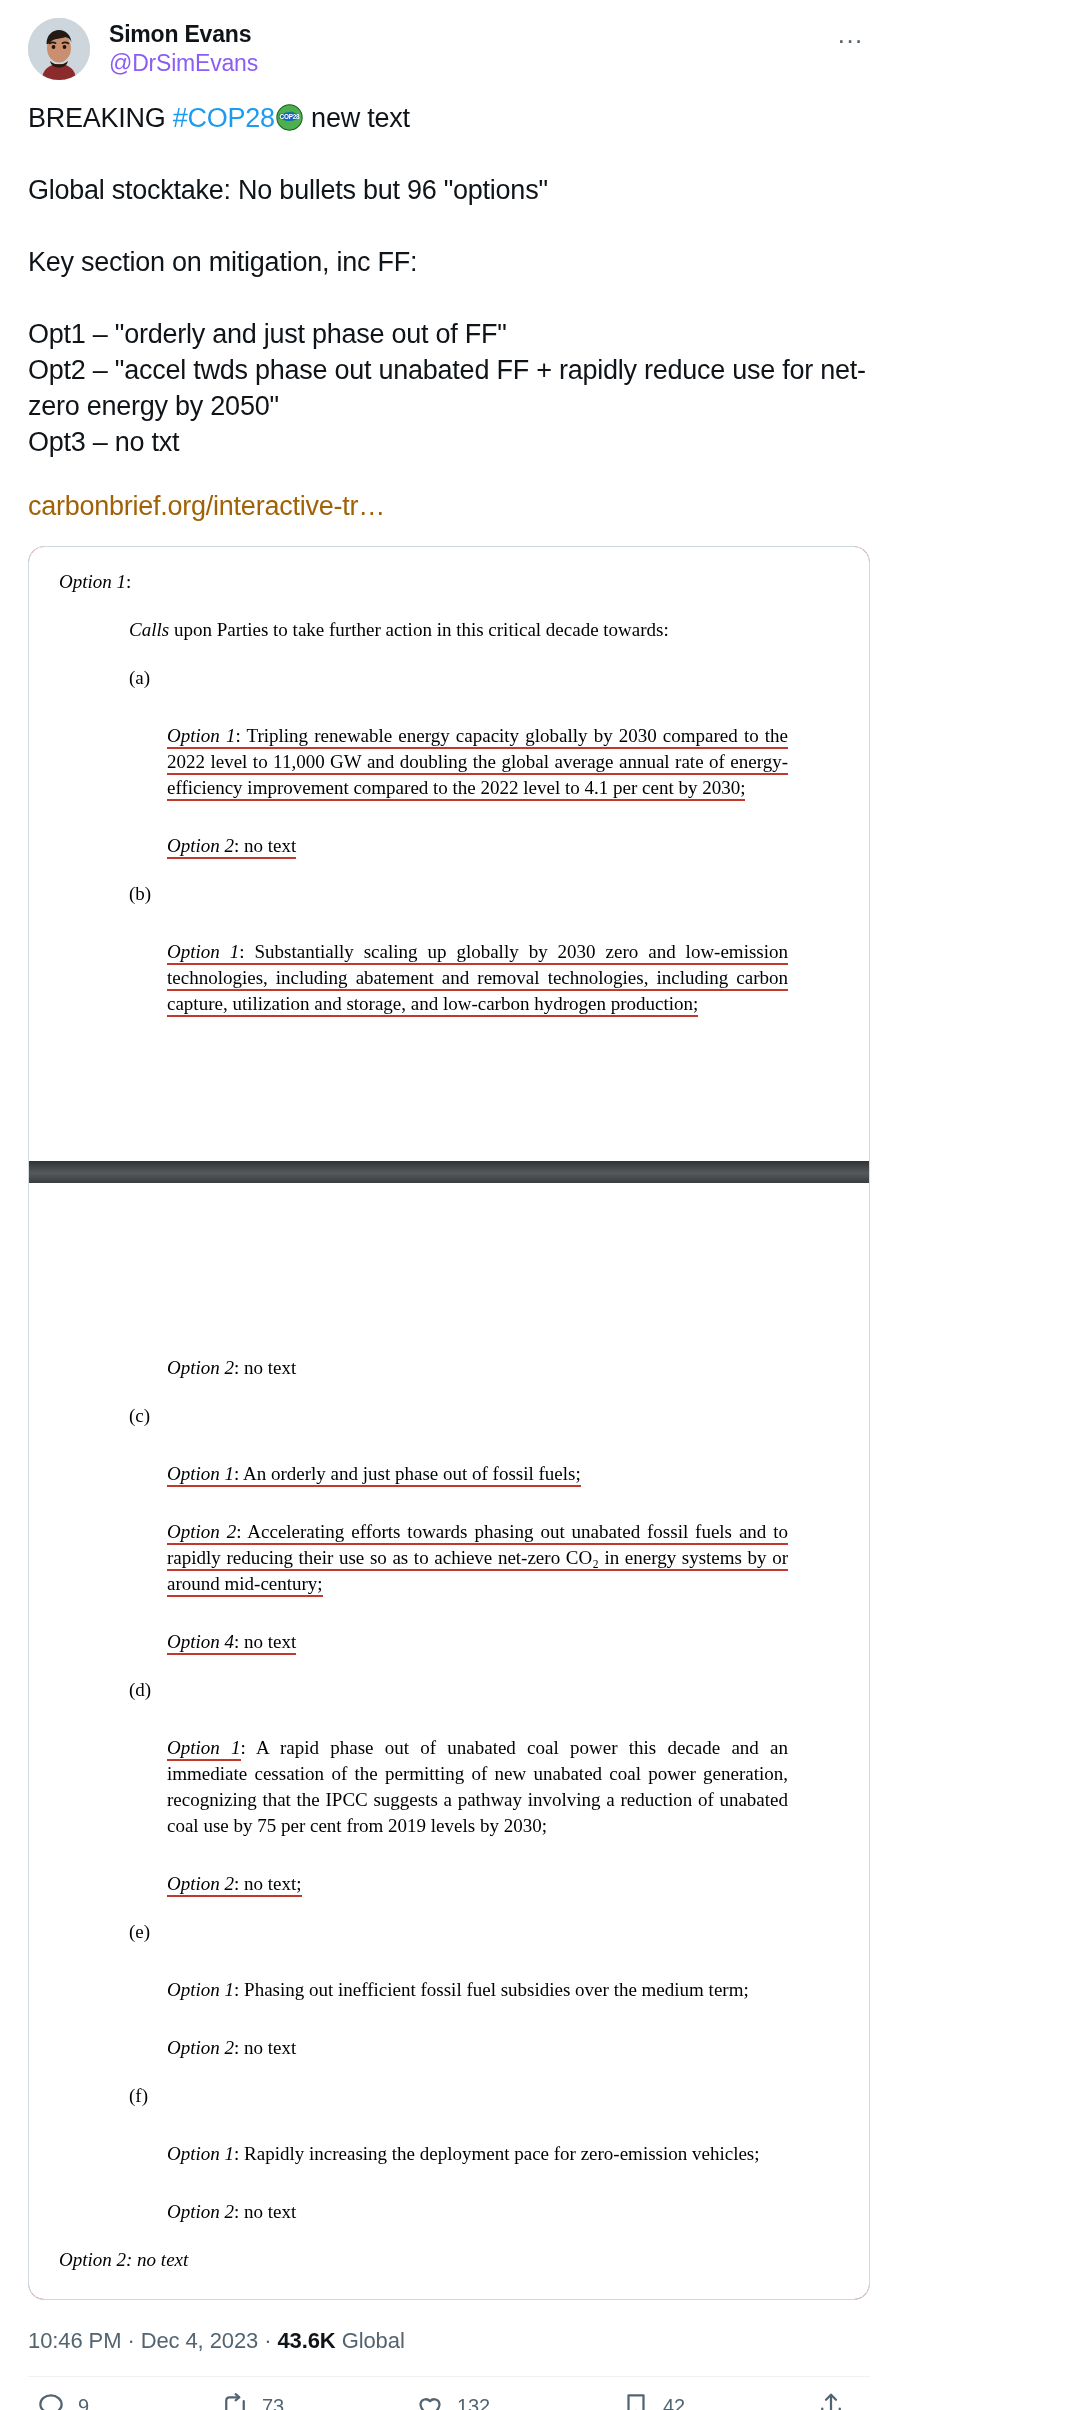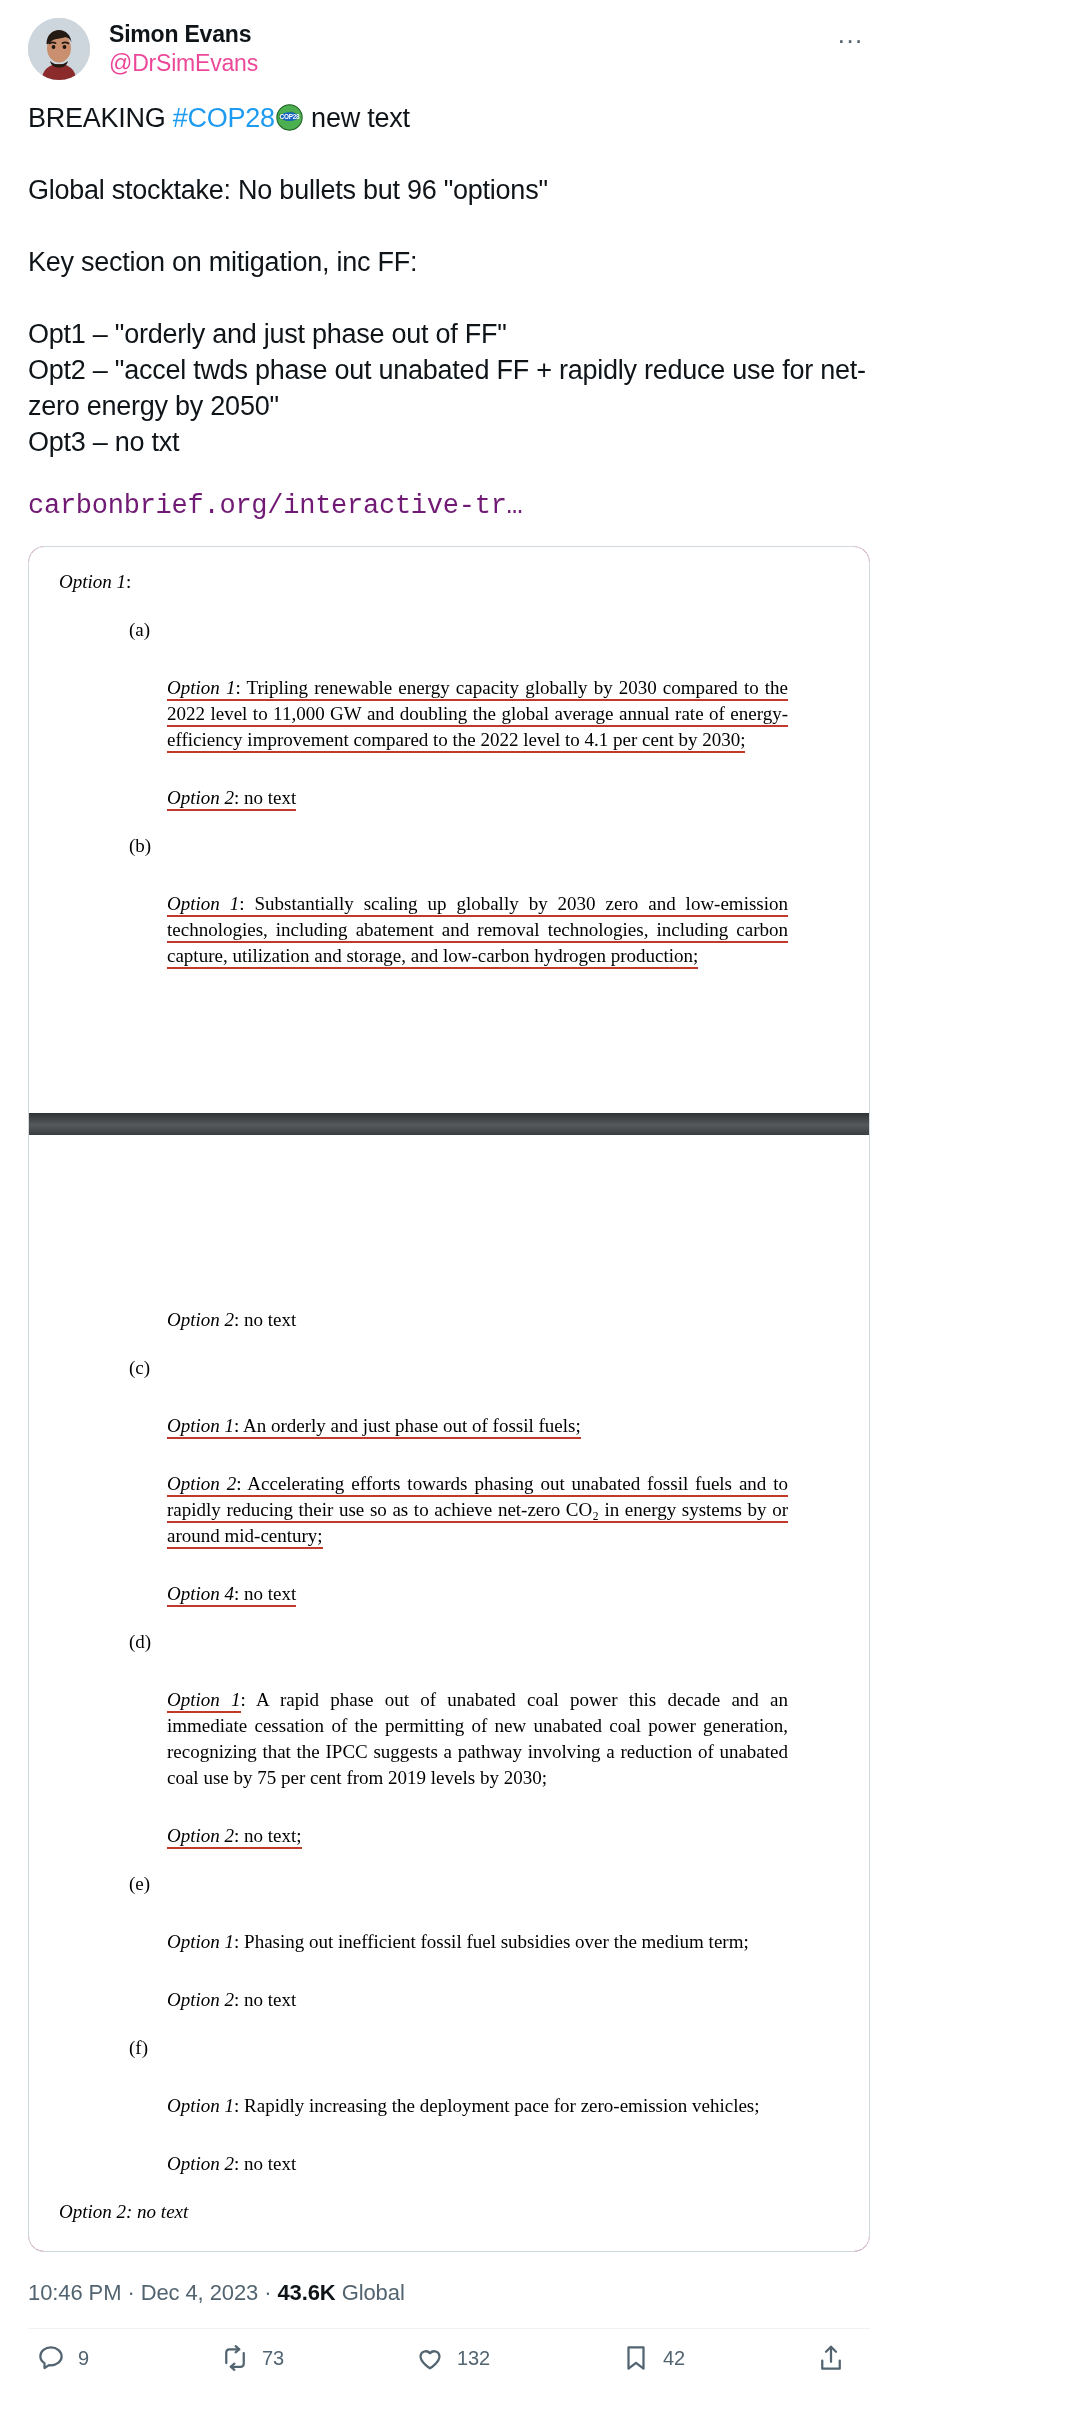--- a/index.html
+++ b/index.html
@@ -44,21 +44,21 @@
   .display-name {
     font-size: 23px;
     font-weight: 700;
     color: #0f1419;
     line-height: 29px;
     letter-spacing: -0.2px;
   }
   .handle {
     font-size: 23px;
     font-weight: 400;
-    color: #ec4899;
+    color: #8b5cf6;
     line-height: 29px;
     letter-spacing: -0.2px;
   }
   .more-btn {
     position: absolute;
     right: 2px;
     top: 22px;
     width: 36px; height: 36px;
     display: flex; align-items: center; justify-content: center;
     color: #536471;
@@ -85,24 +85,23 @@
     display: inline-block;
     width: 27px; height: 27px;
     vertical-align: -4px;
     margin: 0 1px;
   }
 
   .url-line {
     margin-top: 28px;
     font-size: 27px;
     line-height: 36px;
-    color: #701a75;
+    color: #a16207;
     letter-spacing: -0.25px;
     cursor: pointer;
-    font-family: Liberation Mono, monospace;
   }
 
   
   .media-card {
     margin-top: 22px;
     border: 1px solid #cfd9de;
     border-radius: 16px;
     overflow: hidden;
     background: #be185d;
   }
@@ -232,20 +231,21 @@
     <p>Opt1 – "orderly and just phase out of FF"</p>
     <p>Opt2 – "accel twds phase out unabated FF + rapidly reduce use for net-zero energy by 2050"</p>
     <p>Opt3 – no txt</p>
   </div>
 
   <div class="url-line">carbonbrief.org/interactive-tr…</div>
 
   <div class="media-card">
     <div class="doc">
       <div class="opt-head"><span>Option 1</span><span class="roman">:</span></div>
+      <div class="calls"><em>Calls</em><span> upon Parties to take further action in this critical decade towards:</span></div>
 
       <div class="letter">(a)</div>
       <div class="para"><span class="opt-label u">Option 1</span><span class="u">: Tripling renewable energy capacity globally by 2030 compared to the 2022 level to 11,000 GW and doubling the global average annual rate of energy-efficiency improvement compared to the 2022 level to 4.1 per cent by 2030;</span></div>
       <div class="para nojust"><span class="opt-label u">Option 2</span><span class="u">: no text</span></div>
 
       <div class="letter">(b)</div>
       <div class="para"><span class="opt-label u">Option 1</span><span class="u">: Substantially scaling up globally by 2030 zero and low-emission technologies, including abatement and removal technologies, including carbon capture, utilization and storage, and low-carbon hydrogen production;</span></div>
       <div class="gapfill"></div>
     </div>
 

